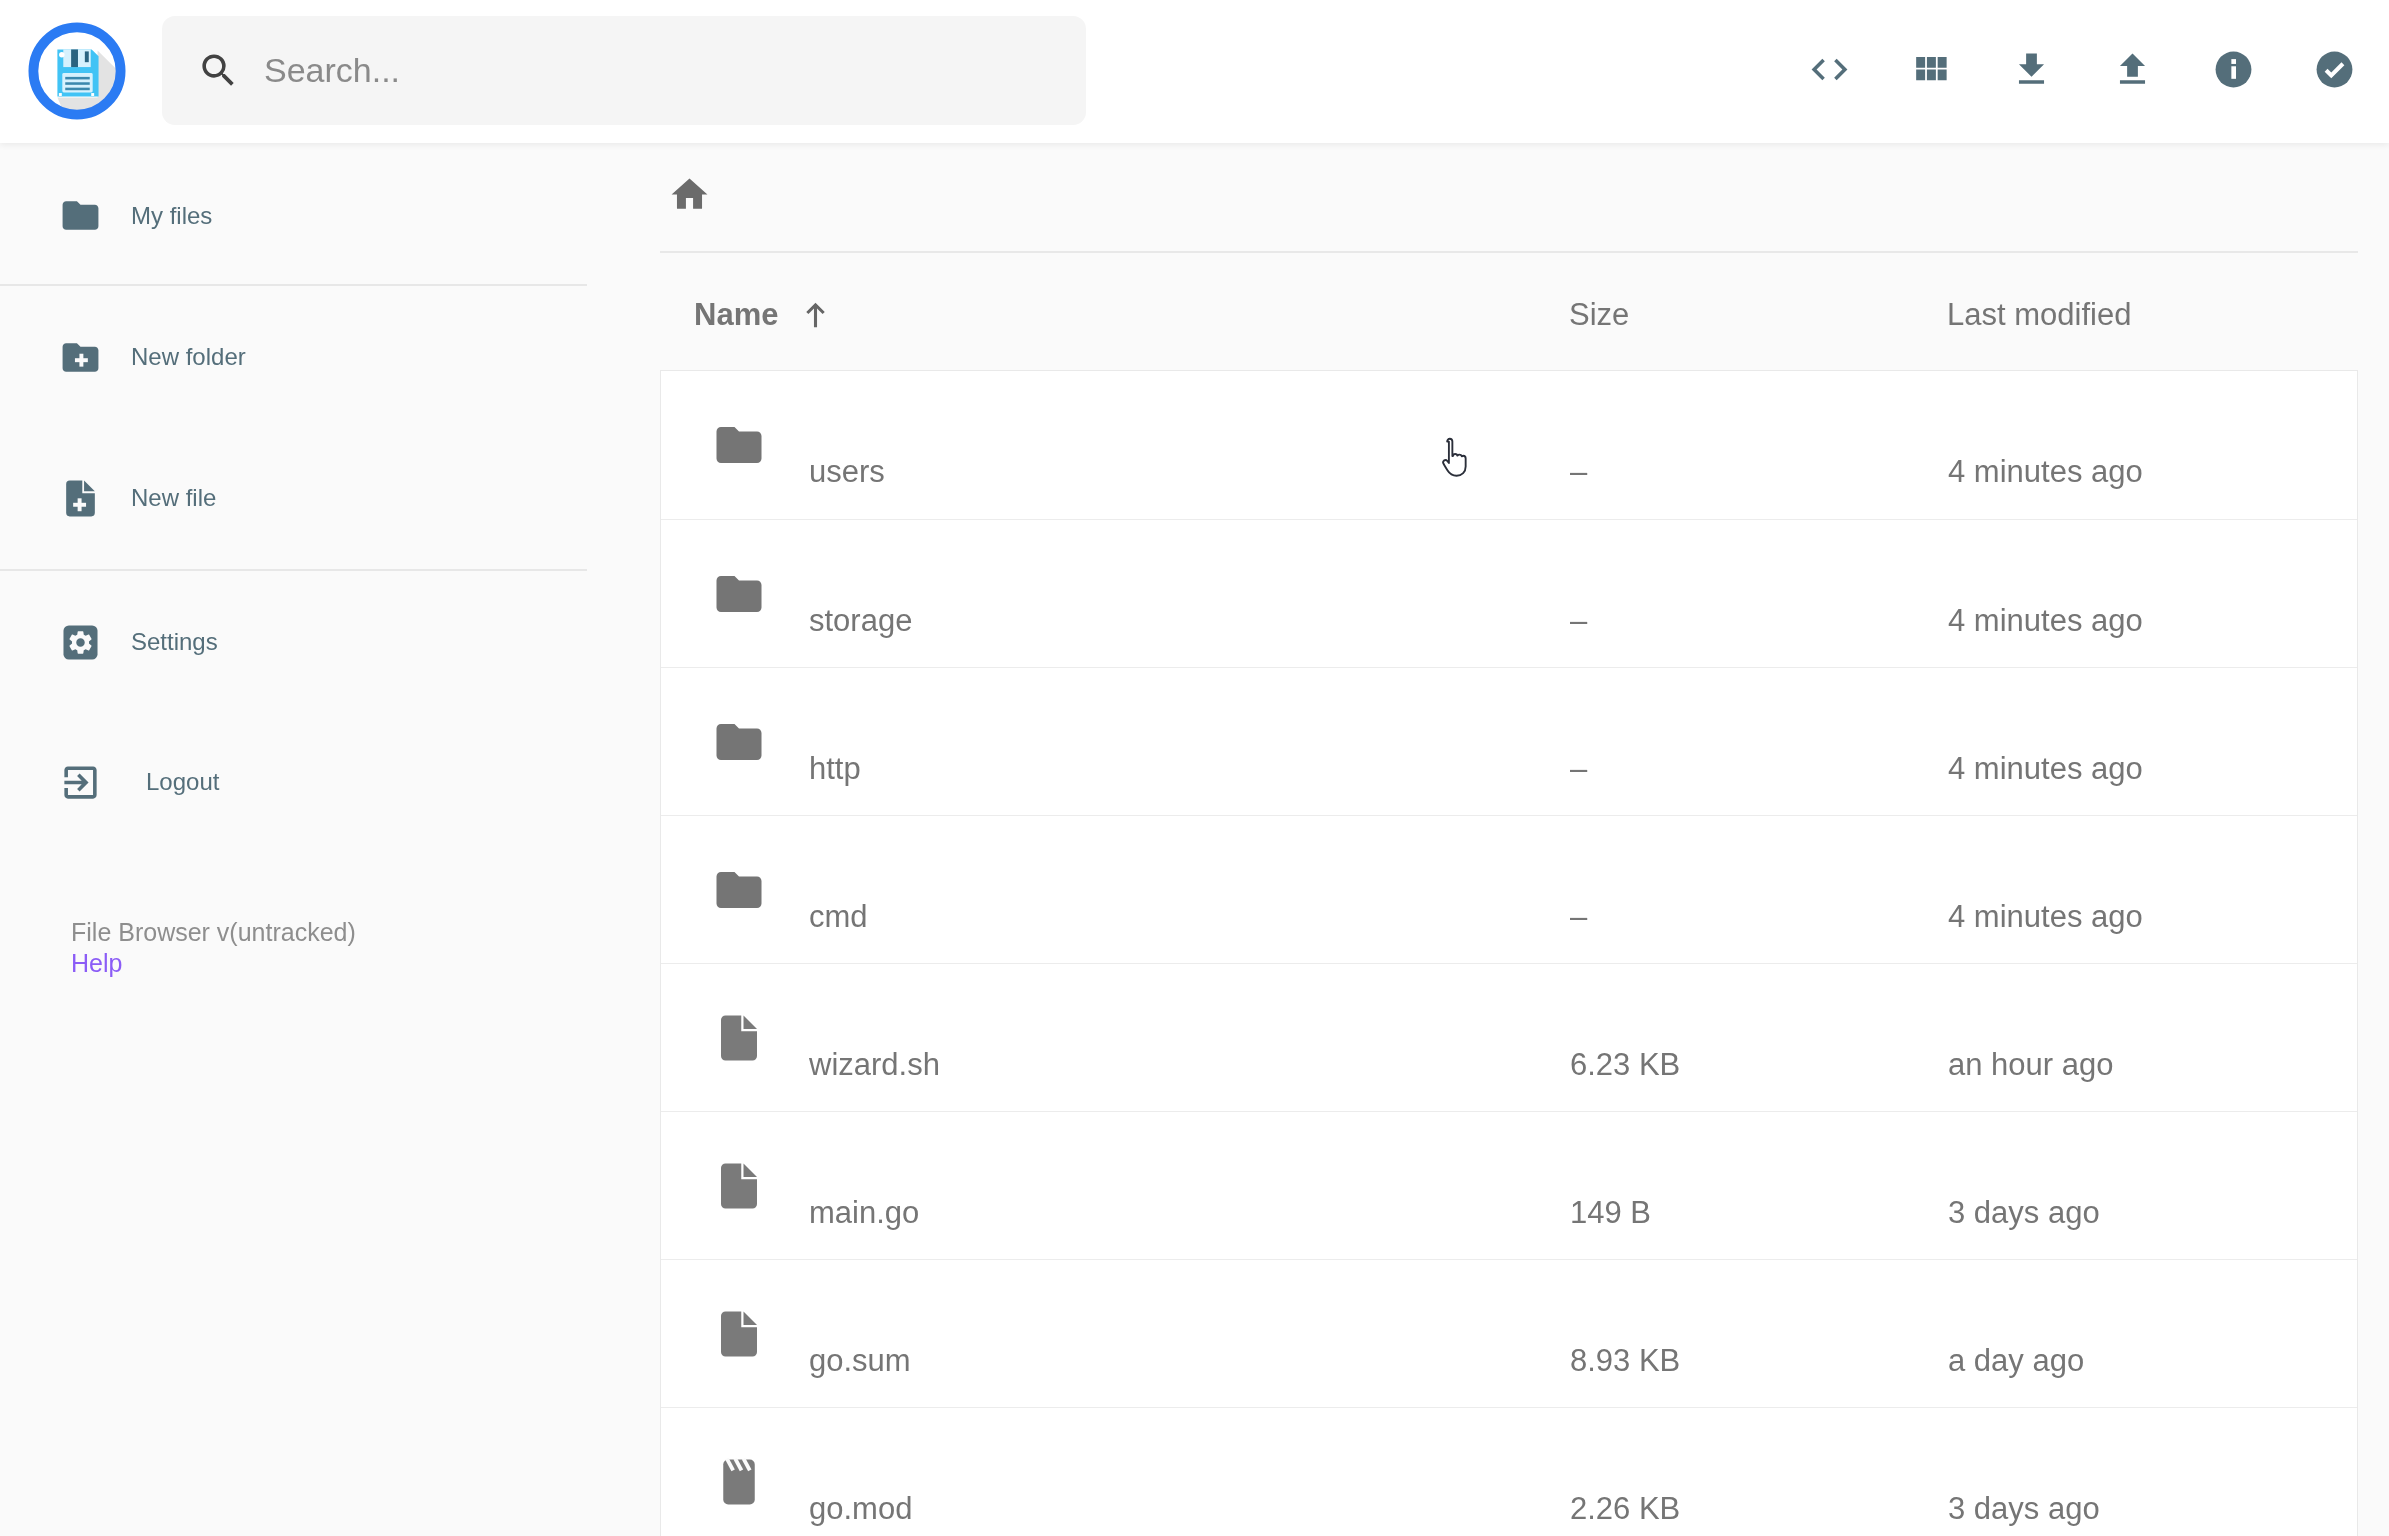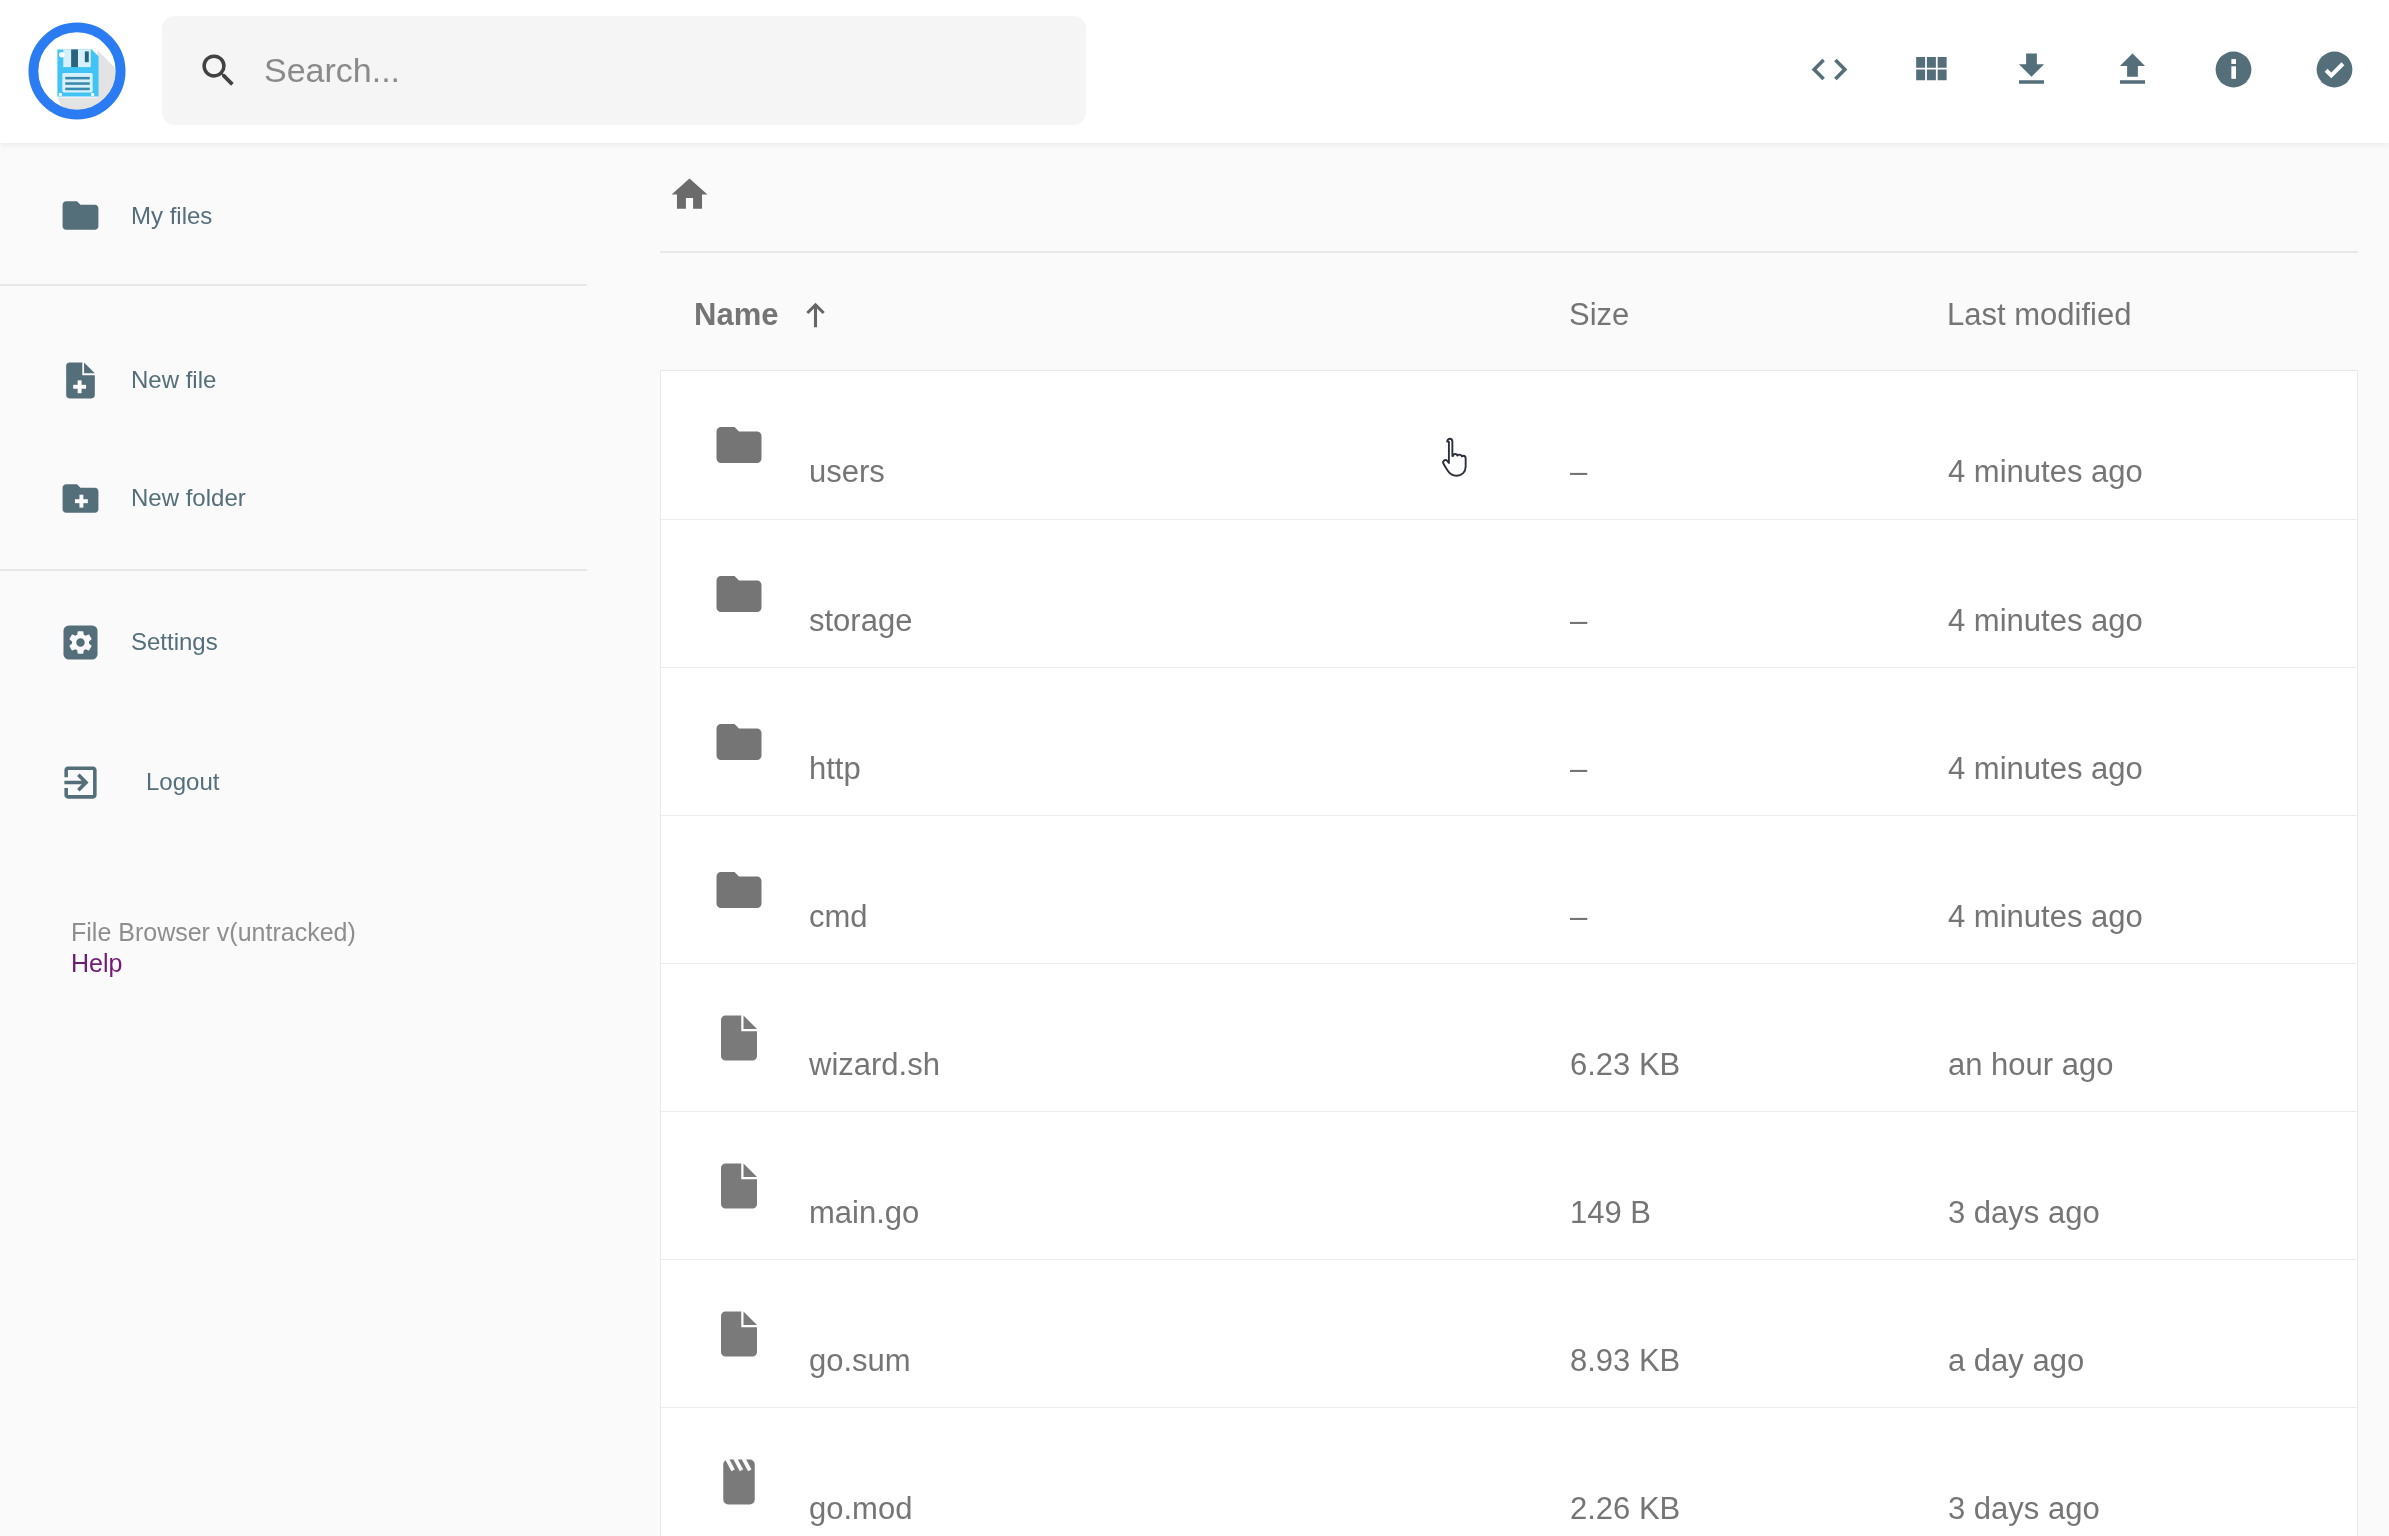--- a/index.html
+++ b/index.html
@@ -42,21 +42,21 @@
   .side-item .lbl { margin-left:29px; font-size:24px; color:#546e7a; }
   .sdiv { height:1.9px; background:#e7e7e7; width:587px; }
   .mt-first { margin-top:26px; }
   .sdiv1 { margin-top:22px; }
   .mt-newfolder { margin-top:25px; }
   .mt-newfile { margin-top:48px; }
   .sdiv2 { margin-top:24px; }
   .mt-settings { margin-top:25px; }
   .mt-logout { margin-top:47px;gap:15px; }
   .side-footer { margin-top:88px; padding-left:71px; font-size:25px; color:#8e8e8e; line-height:31px; }
-  .side-footer a { color:#701a75; text-decoration:none; cursor:pointer;margin-top:44px; }
+  .side-footer a { color:#8b5cf6; text-decoration:none; cursor:pointer;margin-top:44px; }
 
   
   .main { position:absolute; left:587px; top:143px; width:1803px; height:1394px; overflow:hidden; }
   .home-btn { position:absolute; left:81px; top:30px; width:43px; height:43px; cursor:pointer; background:none; border:none; padding:0; }
   .home-btn svg { width:43px; height:43px; }
   .bc-line { position:absolute; left:73px; top:108px; width:1698px; height:1.9px; background:#e8e8e8; }
 
   .list-header { position:absolute; left:73px; top:150px; width:1698px; height:43px; }
   .list-header .lh {
     position:absolute; top:50%; transform:translateY(-50%);
@@ -222,32 +222,32 @@
 
   <div class="side-item mt-first">
     <svg viewBox="0 0 24 24" fill="#546e7a">
         <use href="#i-folder"></use>
       </svg>
     <span class="lbl">My files</span>
   </div>
 
   <div class="sdiv sdiv1"></div>
 
+  <div class="side-item mt-newfolder">
+    <svg viewBox="0 0 24 24" fill="#546e7a">
+        <use href="#i-folder-plus"></use>
+      </svg>
+    <span class="lbl">New folder</span>
+  </div>
+
   <div class="side-item mt-newfile">
     <svg viewBox="0 0 24 24" fill="#546e7a">
         <use href="#i-file-plus"></use>
       </svg>
     <span class="lbl">New file</span>
-  </div>
-
-  <div class="side-item mt-newfolder">
-    <svg viewBox="0 0 24 24" fill="#546e7a">
-        <use href="#i-folder-plus"></use>
-      </svg>
-    <span class="lbl">New folder</span>
   </div>
 
   <div class="sdiv sdiv2"></div>
 
   <div class="side-item mt-settings">
     <svg viewBox="0 0 24 24" fill="#546e7a">
         <use href="#i-gear"></use>
       </svg>
     <span class="lbl">Settings</span>
   </div>

